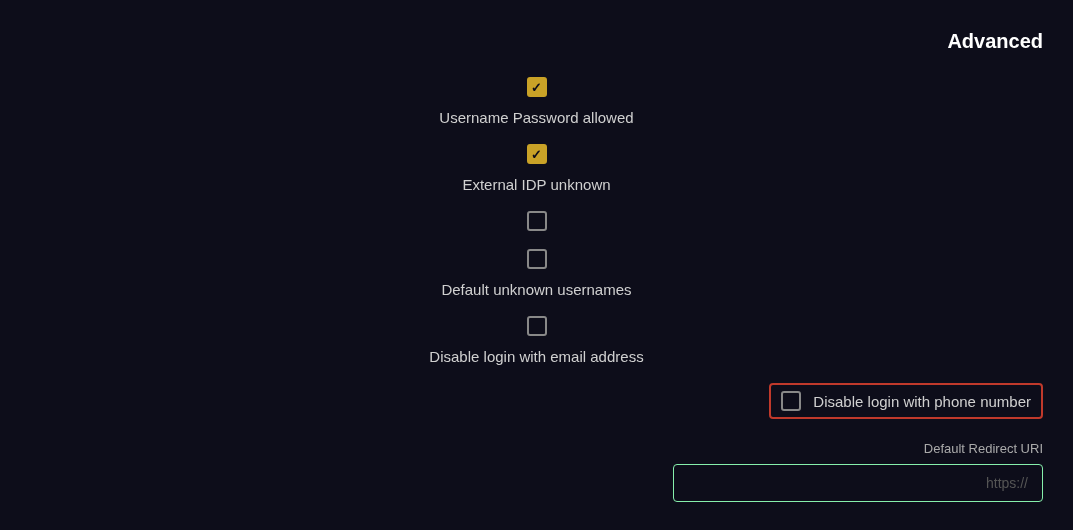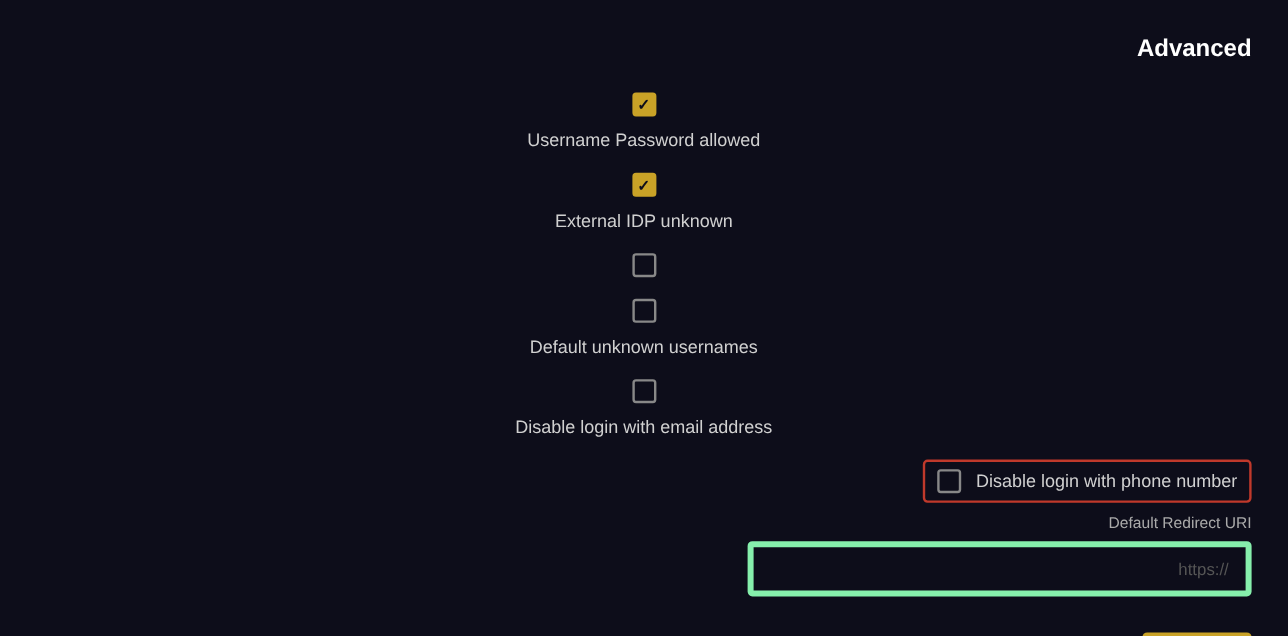--- a/index.html
+++ b/index.html
@@ -73,26 +73,26 @@
     }
 
     .field-label {
       font-size: 13px;
       color: #aaaaaa;
       margin-bottom: 8px;
     }
 
     .text-input {
       background: transparent;
-      border: 5px solid #86efac;
+      border: 1px solid #86efac;
       border-radius: 4px;
       color: #888;
       font-size: 14px;
       padding: 10px 14px;
-      width: 420px;
+      width: 370px;
       outline: none;
     }
 
     .text-input::placeholder {
       color: #555;
     }
 
     .save-button {
       background-color: #c9a227;
       color: #0d0d1a;
@@ -105,21 +105,21 @@
       margin-top: 10px;
     }
 
     .highlight-wrapper {
       border: 2px solid #c0392b;
       border-radius: 4px;
       display: inline-flex;
       align-items: center;
       gap: 12px;
       padding: 6px 10px;
-      margin-bottom: 9px;
+      margin-bottom: 22px;
       margin-left: 0;
     }
   </style>
 </head>
 <body>
 
 
 
 <h1 class="page-title">Advanced</h1>
 

